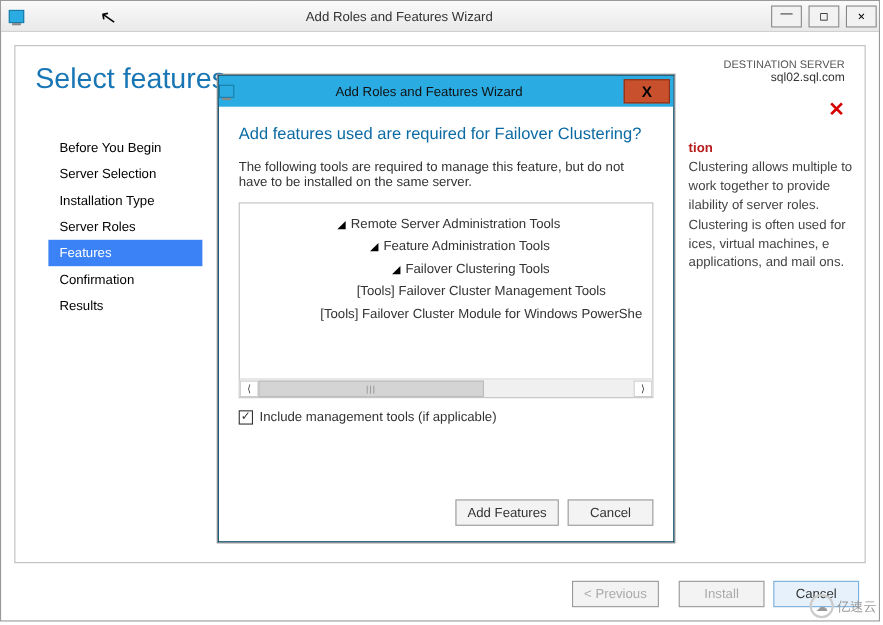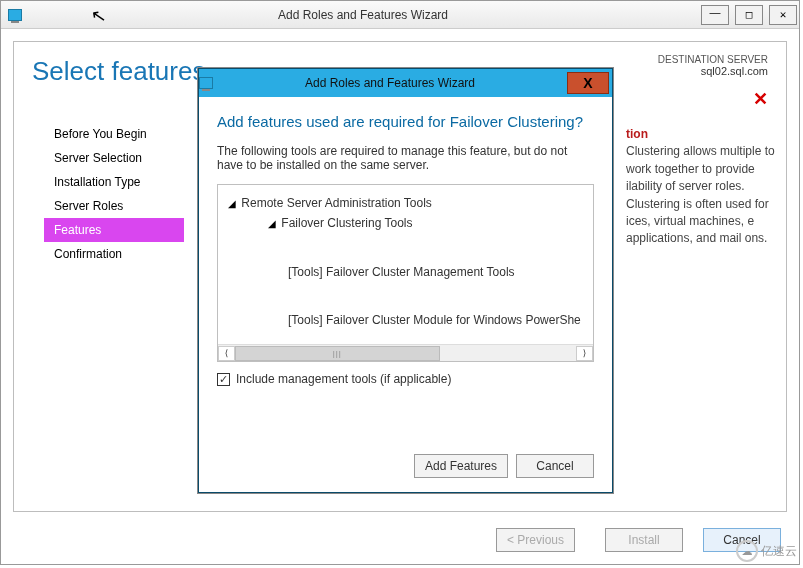--- a/index.html
+++ b/index.html
@@ -10,41 +10,41 @@
   .titlebar .title { flex:1; text-align:center; font-size:12px; color:#333;}
   .win-btns { display:flex; }
   .win-btn { width:28px; height:20px; border:1px solid #888; margin-left:4px; margin-right:2px; display:flex; align-items:center; justify-content:center; font-size:11px; background:#f2f2f2; font-family: monospace;}
   .content { position:absolute; left:12px; top:40px; right:12px; bottom:52px; border:1px solid #bdbdbd; background:#fff;}
   .page-title { position:absolute; left:18px; top:14px; font-size:26px; font-weight:300; color:#1976b5;}
   .dest { position:absolute; right:18px; top:12px; text-align:right; font-size:10px; color:#555;}
   .dest .server { font-size:11px; color:#333;}
   .close-x { position:absolute; right:18px; top:46px; color:#d60000; font-size:18px; font-weight:bold;}
   .sidebar { position:absolute; left:30px; top:80px; width:140px;}
   .side-item { font-size:12px; color:#000000; padding:5px 10px;}
-  .side-item.active { background:#d946ef; color:#fff;}
+  .side-item.active { background:#3b82f6; color:#fff;}
   .desc { position:absolute; left:612px; top:84px; width:155px; font-size:12px; color:#444; line-height:1.45;}
   .desc .h { font-weight:bold; color:#b91c1c; margin-bottom:0;}
-  .footer-btns { position:absolute; right:18px; bottom:12px; display:flex; gap:20px;}
+  .footer-btns { position:absolute; right:18px; bottom:12px; display:flex; gap:8px;}
   .btn { min-width:78px; height:24px; border:1px solid #999; background:#f3f3f3; font-size:12px; color:#333; display:flex; align-items:center; justify-content:center; padding:0 10px;}
   .btn.disabled { color:#aaa; }
   .btn.hover { background:#e7f1fb; border-color:#7ab0dd;}
   
   .modal { position:absolute; left:198px; top:68px; width:415px; height:425px; border:1px solid #0a4b6a; background:#fff; box-shadow:0 0 0 1px #888;}
   .modal-title { height:28px; background:#2aace3; display:flex; align-items:center;}
   .modal-title .t { flex:1; text-align:center; font-size:12px; color:#111;}
   .modal-close { width:42px; height:22px; margin-right:3px; background:#c9502d; border:1px solid #8b2d13; color:#000; display:flex; align-items:center; justify-content:center; font-weight:bold; font-size:14px;}
   .modal-body { padding:16px 18px 12px 18px; font-size:12px; color:#333;}
   .modal-q { color:#0b6aa3; font-size:15px; margin-bottom:14px;}
   .tree-box { border:1px solid #bfbfbf; margin-top:12px; height:178px; position:relative; background:#fff;}
   .tree { padding:8px 6px; font-size:12px; color:#333;}
   .tree .lvl1 { margin-left:4px;}
   .tree .lvl2 { margin-left:24px;}
   .tree .lvl3 { margin-left:44px;}
-  .tree .lvl4 { margin-left:64px;margin-top:28px;}
-  .tree div { line-height:1.7;}
+  .tree .lvl4 { margin-left:64px;}
+  .tree div { line-height:1.7;text-align:center;}
   .expander { display:inline-block; width:10px; font-size:10px; color:#000;}
   .hscroll { position:absolute; bottom:0; left:0; right:0; height:17px; background:#f0f0f0; border-top:1px solid #ddd; display:flex; align-items:center;}
   .hscroll .arrow { width:17px; height:15px; border:1px solid #ccc; background:#fff; display:flex; align-items:center; justify-content:center; font-size:9px;}
   .hscroll .track { flex:1; position:relative; height:15px;}
   .hscroll .thumb { position:absolute; left:0; top:0; height:15px; width:60%; background:#d4d4d4; border:1px solid #bbb; display:flex; align-items:center; justify-content:center; letter-spacing:1px; color:#888; font-size:8px;}
   .chk-row { margin-top:10px; display:flex; align-items:center; font-size:12px;}
   .chk { width:13px; height:13px; border:1px solid #333; margin-right:6px; display:flex; align-items:center; justify-content:center; font-size:11px; line-height:1;}
   .modal-foot { position:absolute; bottom:14px; right:18px; display:flex; gap:8px;text-align:center;}
   .watermark { position:absolute; right:6px; bottom:6px; font-size:12px; color:#999; display:flex; align-items:center; gap:3px;}
   .watermark .circ { width:22px; height:22px; border:2px solid #ccc; border-radius:50%; display:flex; align-items:center; justify-content:center; font-size:11px;}
@@ -79,20 +79,21 @@
     </div>
     <div class="close-x">✕</div>
 
     <div class="sidebar">
       <div class="side-item">Before You Begin</div>
       <div class="side-item">Server Selection</div>
       <div class="side-item">Installation Type</div>
       <div class="side-item">Server Roles</div>
       <div class="side-item active">Features</div>
       <div class="side-item">Confirmation</div>
+      <div class="side-item">Results</div>
     </div>
 
     <div class="desc">
       <div class="h">tion</div>
       <div>Clustering allows multiple to work together to provide ilability of server roles. Clustering is often used for ices, virtual machines, e applications, and mail ons.</div>
     </div>
   </div>
 
   <div class="footer-btns">
     <div class="btn disabled">&lt; Previous</div>
@@ -108,20 +109,21 @@
       </div>
     <div class="t">Add Roles and Features Wizard</div>
     <div class="modal-close">X</div>
   </div>
   <div class="modal-body">
     <div class="modal-q">Add features used are required for Failover Clustering?</div>
     <div>The following tools are required to manage this feature, but do not have to be installed on the same server.</div>
     <div class="tree-box">
       <div class="tree">
         <div class="lvl1"><span class="expander">◢</span> <span>Remote Server Administration Tools</span></div>
+        <div class="lvl2"><span class="expander">◢</span> <span>Feature Administration Tools</span></div>
         <div class="lvl3"><span class="expander">◢</span> <span>Failover Clustering Tools</span></div>
         <div class="lvl4">[Tools] Failover Cluster Management Tools</div>
         <div class="lvl4">[Tools] Failover Cluster Module for Windows PowerShe</div>
       </div>
       <div class="hscroll">
         <div class="arrow">⟨</div>
         <div class="track">
             <div class="thumb">|||</div>
           </div>
         <div class="arrow">⟩</div>

